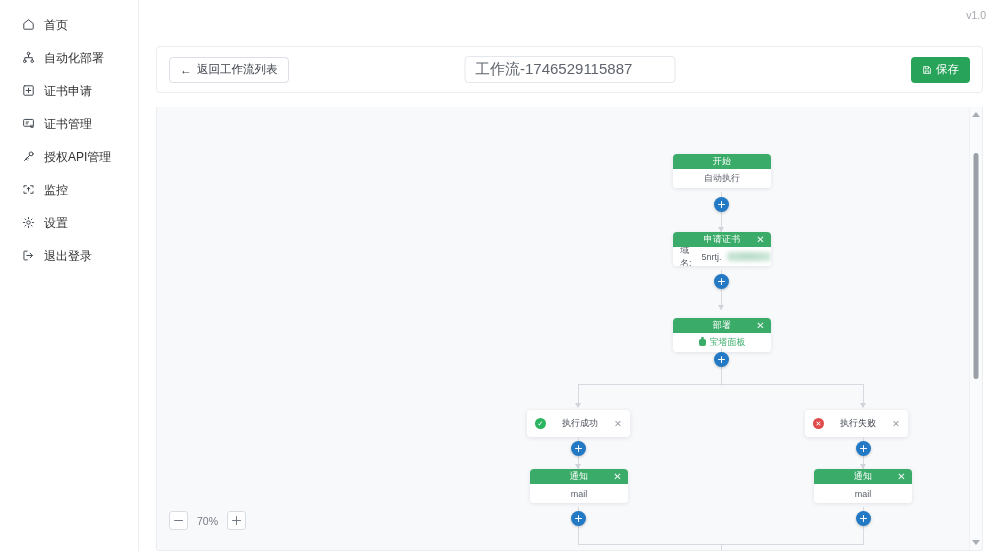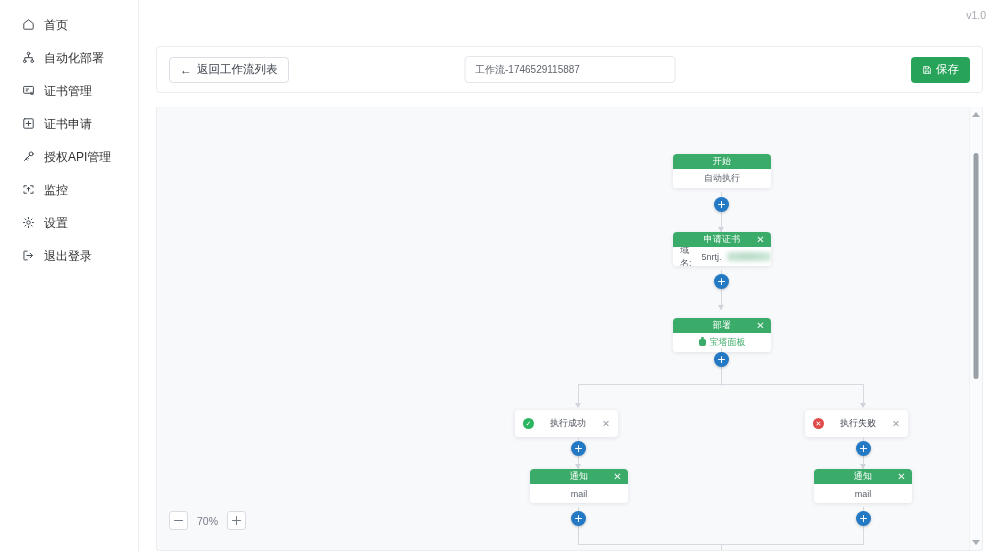--- a/index.html
+++ b/index.html
@@ -79,21 +79,21 @@
     height: 26px; padding: 0 10px; border: 1px solid #dcdfe6;
     border-radius: 4px; background: #ffffff; color: #3b4049;
     font-size: 11.5px; display: flex; align-items: center; gap: 5px;
     cursor: pointer; font-family: inherit;
   }
   .arrow-left { font-size: 12px; line-height: 1; }
   .wf-name-input {
     position: absolute; left: 50%; transform: translateX(-50%);
     width: 211px; height: 27px; border: 1px solid #e3e6eb;
     border-radius: 4px; background: #ffffff; padding: 0 10px;
-    font-size: 10px; color: #5f646d; font-family: inherit; outline: none;
+    font-size: 15px; color: #5f646d; font-family: inherit; outline: none;
   }
   .btn-save {
     margin-left: auto; height: 26px; padding: 0 11px; border: none;
     border-radius: 4px; background: #27a45a; color: #ffffff;
     font-size: 11.5px; display: flex; align-items: center; gap: 4px;
     cursor: pointer; font-family: inherit;
   }
   .save-icon svg { display: block; }
 
   
@@ -245,37 +245,37 @@
               <circle cx="3.4" cy="12.6" r="1.6"></circle>
               <circle cx="12.6" cy="12.6" r="1.6"></circle>
             <path d="M8 4.6v2.6M3.4 11V8.2h9.2V11"></path>
           </svg>
         </span>
         <span class="nav-label">自动化部署</span>
       </div>
 
       <div class="nav-item">
         <span class="nav-icon">
+          <svg width="13" height="13" viewBox="0 0 16 16" fill="none" stroke="currentColor" stroke-width="1.2" stroke-linecap="round">
+            <rect x="2.2" y="2.2" width="11.6" height="11.6" rx="1.2"></rect>
+              <path d="M8 5.2v5.6M5.2 8h5.6"></path>
+          </svg>
+        </span>
+        <span class="nav-label">证书申请</span>
+      </div>
+
+      <div class="nav-item">
+        <span class="nav-icon">
           <svg width="13" height="13" viewBox="0 0 16 16" fill="none" stroke="currentColor" stroke-width="1.2" stroke-linejoin="round">
             <rect x="2" y="3" width="12" height="8.4" rx="1"></rect>
               <path d="M4.6 6.2h4M4.6 8.4h2.6"></path>
             <path d="M11 9.6v3.4l1.3-.9 1.3.9V9.6"></path>
           </svg>
         </span>
         <span class="nav-label">证书管理</span>
-      </div>
-
-      <div class="nav-item">
-        <span class="nav-icon">
-          <svg width="13" height="13" viewBox="0 0 16 16" fill="none" stroke="currentColor" stroke-width="1.2" stroke-linecap="round">
-            <rect x="2.2" y="2.2" width="11.6" height="11.6" rx="1.2"></rect>
-              <path d="M8 5.2v5.6M5.2 8h5.6"></path>
-          </svg>
-        </span>
-        <span class="nav-label">证书申请</span>
       </div>
 
       <div class="nav-item">
         <span class="nav-icon">
           <svg width="13" height="13" viewBox="0 0 16 16" fill="none" stroke="currentColor" stroke-width="1.2" stroke-linecap="round">
             <circle cx="11.2" cy="4.8" r="2.4"></circle>
               <path d="M9.4 6.6L3 13M5 11l1.4 1.4M6.6 9.4L8 10.8"></path>
           </svg>
         </span>
         <span class="nav-label">授权API管理</span>
@@ -384,21 +384,21 @@
 
           <div class="vline" style="left:564px; top:241px; height:38px;"></div>
           <div class="plus-btn" style="left:557px; top:245px;"></div>
 
           <div class="hline" style="left:421px; top:277px; width:286px;"></div>
           <div class="vline" style="left:421px; top:277px; height:23px;"></div>
           <div class="arrow-head" style="left:417.5px; top:296px;"></div>
           <div class="vline" style="left:706px; top:277px; height:23px;"></div>
           <div class="arrow-head" style="left:702.5px; top:296px;"></div>
 
-          <div class="node-plain" style="left:358px; top:303px; width:103px; height:27px;">
+          <div class="node-plain" style="left:370px; top:303px; width:103px; height:27px;">
             <span class="status-dot ok">✓</span>
             <span class="ptext">执行成功</span>
             <span class="close-x2">✕</span>
           </div>
 
           <div class="node-plain" style="left:648px; top:303px; width:103px; height:27px;">
             <span class="status-dot fail">✕</span>
             <span class="ptext">执行失败</span>
             <span class="close-x2">✕</span>
           </div>

